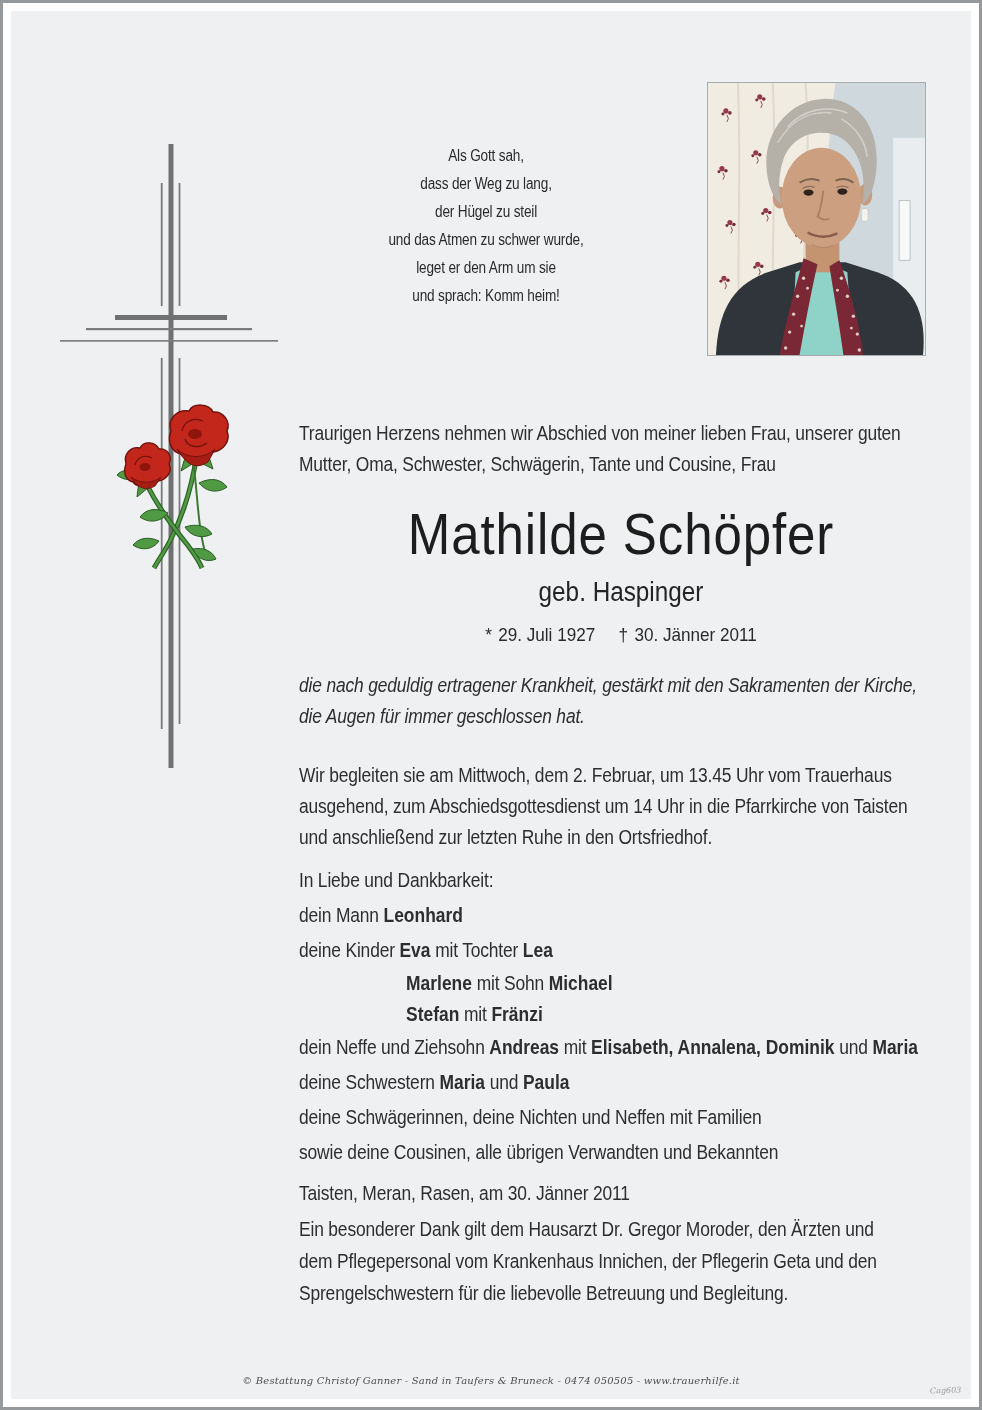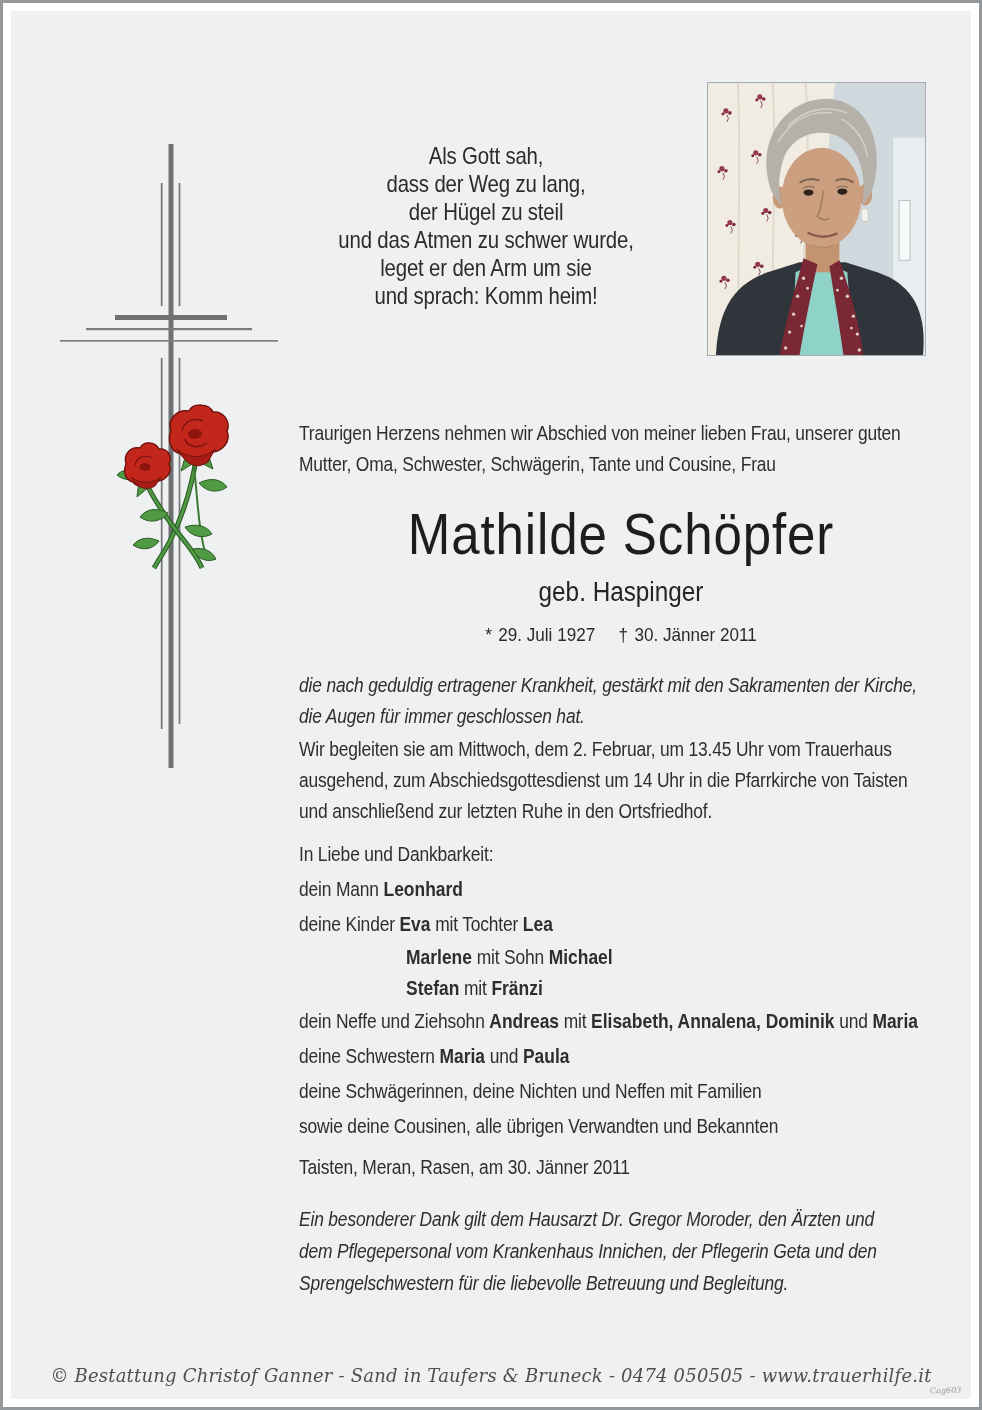--- a/index.html
+++ b/index.html
@@ -5,21 +5,21 @@
   html,body{margin:0;padding:0;background:#9b9b9b;}
   .sheet{position:relative;width:982px;height:1410px;background:#ffffff;
          border:3px solid #96999b;box-sizing:border-box;padding:8px;}
   .canvas{position:relative;width:100%;height:100%;background:#eef0f2;overflow:hidden;
           font-family:"Liberation Sans",sans-serif;color:#2e2e2e;}
 
   
   .ln{white-space:nowrap;transform:scaleX(.85);transform-origin:0 50%;letter-spacing:-.2px;}
 
   
-  .poem{position:absolute;left:285px;top:131px;width:380px;font-size:24px;color:#2b2b2b;}
+  .poem{position:absolute;left:285px;top:131px;width:380px;font-size:16px;color:#2b2b2b;}
   .poem .ln{line-height:28px;text-align:center;transform-origin:50% 50%;}
 
   
   .photo{position:absolute;left:696px;top:71px;width:219px;height:274px;
          border:1px solid #a7acaf;box-sizing:border-box;background:#dfe3e5;}
   .photo svg{display:block;width:100%;height:100%;}
 
   
   .cross{position:absolute;left:36px;top:120px;width:240px;height:650px;}
 
@@ -27,35 +27,35 @@
   .column{position:absolute;left:288px;top:406px;width:644px;font-size:20.5px;}
   .intro .ln{line-height:31px;}
   .deceased-name{margin-top:24px;text-align:center;font-size:58px;line-height:61px;color:#1d1d1d;
                  letter-spacing:1px;white-space:nowrap;transform:scaleX(.88);transform-origin:50% 50%;}
   .maiden{margin-top:13px;text-align:center;font-size:27px;line-height:30px;color:#242424;
           white-space:nowrap;transform:scaleX(.9);transform-origin:50% 50%;}
   .dates{margin-top:16px;display:flex;justify-content:center;gap:26px;font-size:19px;line-height:24px;
          color:#2a2a2a;transform:scaleX(.9);transform-origin:50% 50%;}
   .dates .sym{margin-right:7px;}
   .p-passing{margin-top:22px;font-style:italic;}
-  .p-funeral{margin-top:2px;}
+  .p-funeral{margin-top:28px;}
   .para .ln{line-height:31px;}
   .mourners-heading{margin-top:11px;line-height:34px;}
   .mourners .ln{line-height:35px;}
   .mourners .indent{line-height:31px;padding-left:126px;}
   .dateline{margin-top:8px;line-height:32px;}
   .rosary{margin-top:18px;}
   .rosary .ln{line-height:32px;}
-  .thanks{margin-top:20px;font-style:italic;}
+  .thanks{margin-top:4px;}
   .thanks .ln{line-height:32px;}
   .b{font-weight:700;letter-spacing:0;}
 
   
   .footer{position:absolute;left:0;right:0;bottom:13px;text-align:center;
-          font-family:"DejaVu Serif",serif;font-style:italic;font-size:18px;
+          font-family:"DejaVu Serif",serif;font-style:italic;font-size:10px;
           color:#4e4e4e;letter-spacing:.2px;}
   .watermark{position:absolute;right:10px;bottom:4px;font-family:"DejaVu Serif",serif;
              font-style:italic;font-size:8px;color:#9a9a9a;transform:rotate(-2deg);}
 </style>
 </head>
 <body>
 
 <div class="sheet">
   <div class="canvas">
 

